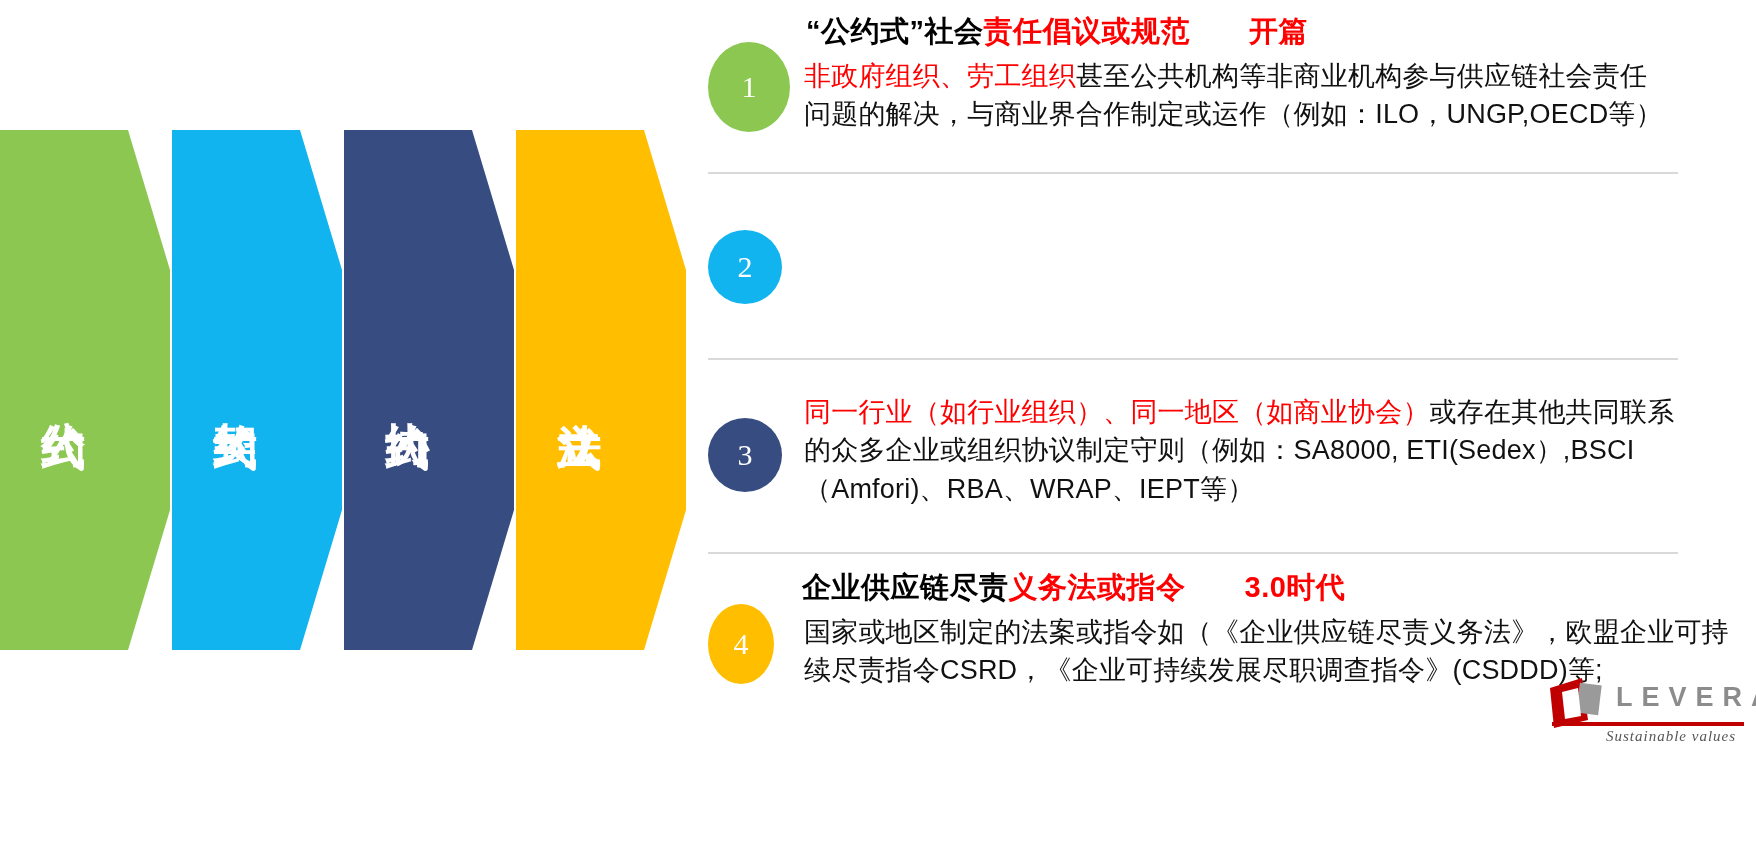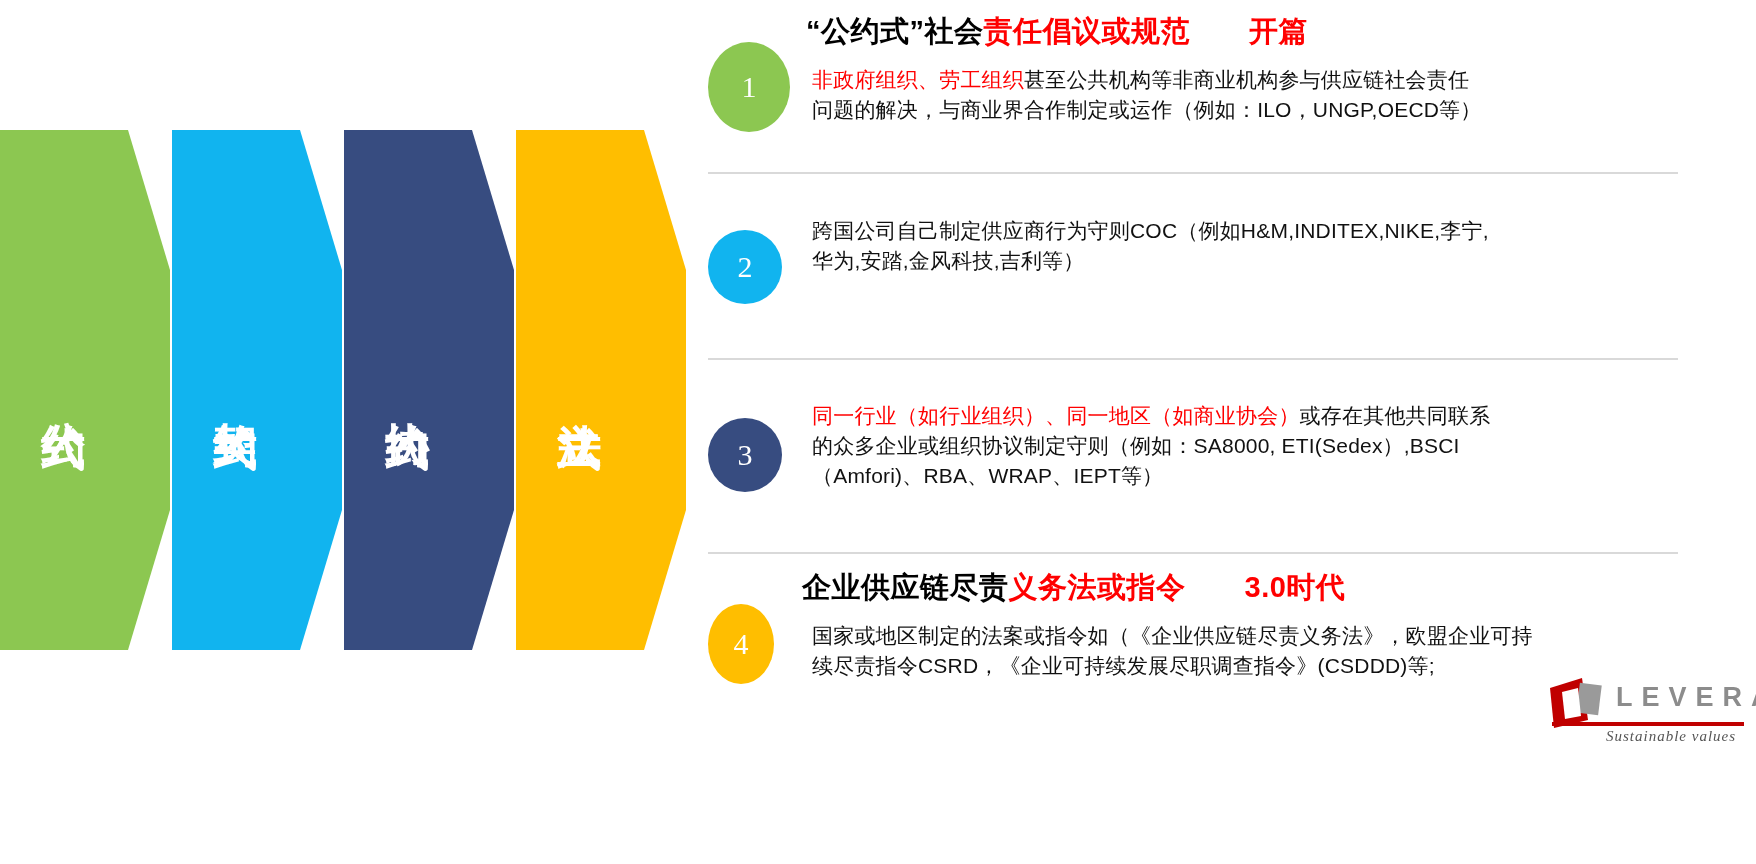--- a/index.html
+++ b/index.html
@@ -97,24 +97,24 @@
     font-weight: 700;
     color: #000000;
     line-height: 1.2;
     white-space: pre;
     margin: 0 0 8px 0;
     letter-spacing: 0.5px;
   }
   .row-title .hl { color: #ff0000; }
   .row-title .era { color: #ff0000; }
   .row-desc {
-    font-size: 21px;
+    font-size: 27px;
     color: #111111;
     line-height: 1.42;
-    margin: 16px;
+    margin: 8px;
     white-space: pre-line;
     letter-spacing: 0.2px;
   }
   .row-desc .red { color: #ff0000; }
 
   
   .t-indent-1 { padding-left: 10px; }
   .t-indent-2 { padding-left: 14px; }
   .t-indent-3 { padding-left: 14px; }
   .t-indent-4 { padding-left: 6px; }
@@ -196,22 +196,20 @@
       <div class="bullet" style="width: 82px; height: 90px; top: 28px; background: rgb(140, 199, 81);">1</div>
       <div class="row-body">
         <div class="row-title t-indent-1"><span>“公约式”社会</span><span class="hl">责任倡议或规范</span><span>  </span><span class="era">开篇</span></div>
         <div class="row-desc"><span class="red">非政府组织、劳工组织</span><span>甚至公共机构等非商业机构参与供应链社会责任
 问题的解决，与商业界合作制定或运作（例如：ILO，UNGP,OECD等）</span></div>
       </div>
     </div>
     <div class="row" style="top: 200px;">
       <div class="bullet" style="width: 74px; height: 74px; top: 30px; background: rgb(17, 180, 239);">2</div>
       <div class="row-body">
-        <div class="row-desc"><span class="red"></span><span>跨国公司自己制定供应商行为守则COC（例如H&amp;M,INDITEX,NIKE,李宁,
-华为,安踏,金风科技,吉利等）</span></div>
       </div>
     </div>
     <div class="row" style="top: 385px;">
       <div class="bullet" style="width: 74px; height: 74px; top: 33px; background: rgb(55, 76, 128);">3</div>
       <div class="row-body">
         <div class="row-desc"><span class="red">同一行业（如行业组织）、同一地区（如商业协会）</span><span>或存在其他共同联系
 的众多企业或组织协议制定守则（例如：SA8000, ETI(Sedex）,BSCI
 （Amfori)、RBA、WRAP、IEPT等）</span></div>
       </div>
     </div>

